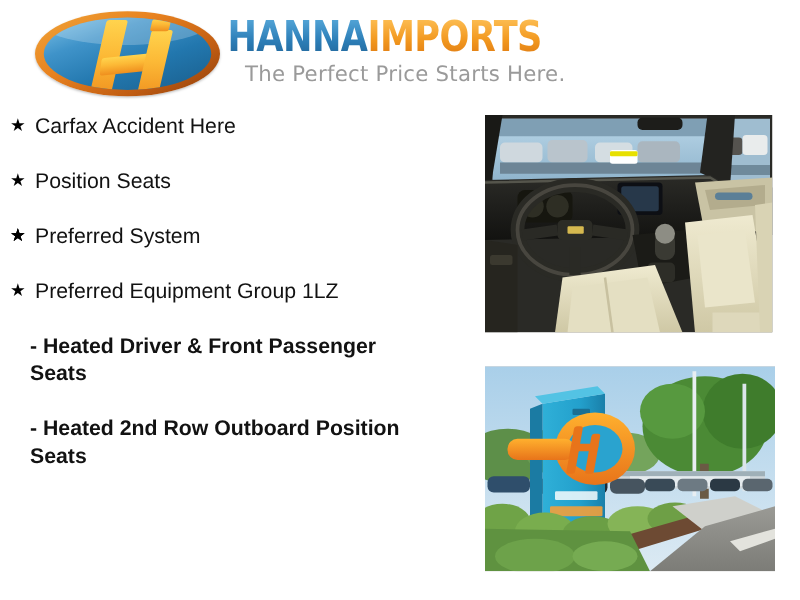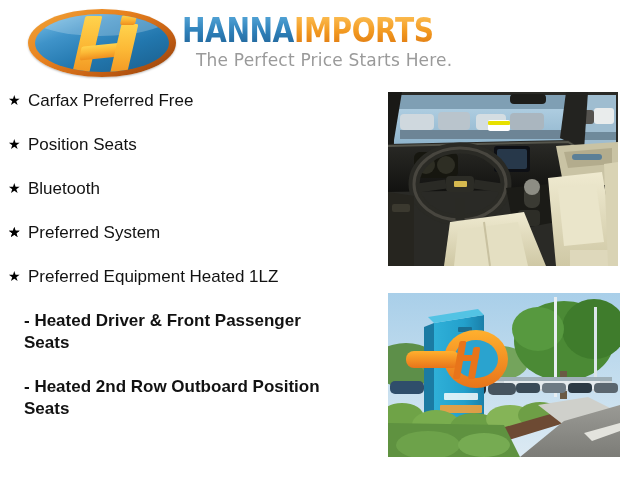--- a/index.html
+++ b/index.html
@@ -174,45 +174,44 @@
 
   <div id="logo-wordmark"><span class="word-hanna">HANNA</span><span class="word-imports">IMPORTS</span></div>
 
   <div id="logo-tagline">The Perfect Price Starts Here.</div>
 </div>
 
 <div id="feature-list">
 
   <div class="feature-item">
     <span class="star-icon">★</span>
-    <span>Carfax Preferred Free</span>
+    <span>Carfax Accident Here</span>
   </div>
 
   <div class="feature-item">
     <span class="star-icon">★</span>
     <span>Position Seats</span>
   </div>
 
   <div class="feature-item">
     <span class="star-icon">★</span>
-    <span>Bluetooth</span>
   </div>
 
   <div class="feature-item">
     <span class="star-icon">★</span>
   </div>
 
   <div class="feature-item">
     <span class="star-icon">★</span>
     <span>Preferred System</span>
   </div>
 
   <div class="feature-item">
     <span class="star-icon">★</span>
-    <span>Preferred Equipment Heated 1LZ</span>
+    <span>Preferred Equipment Group 1LZ</span>
   </div>
 
   <div class="sub-item">- Heated Driver &amp; Front Passenger Seats</div>
   <div class="sub-item">- Heated 2nd Row Outboard Position Seats</div>
 </div>
 
 <div class="photo" id="photo-interior">
   <svg viewBox="0 0 230 174" preserveAspectRatio="none">
     <defs>
       <linearGradient id="glass" x1="0" y1="0" x2="0" y2="1">

